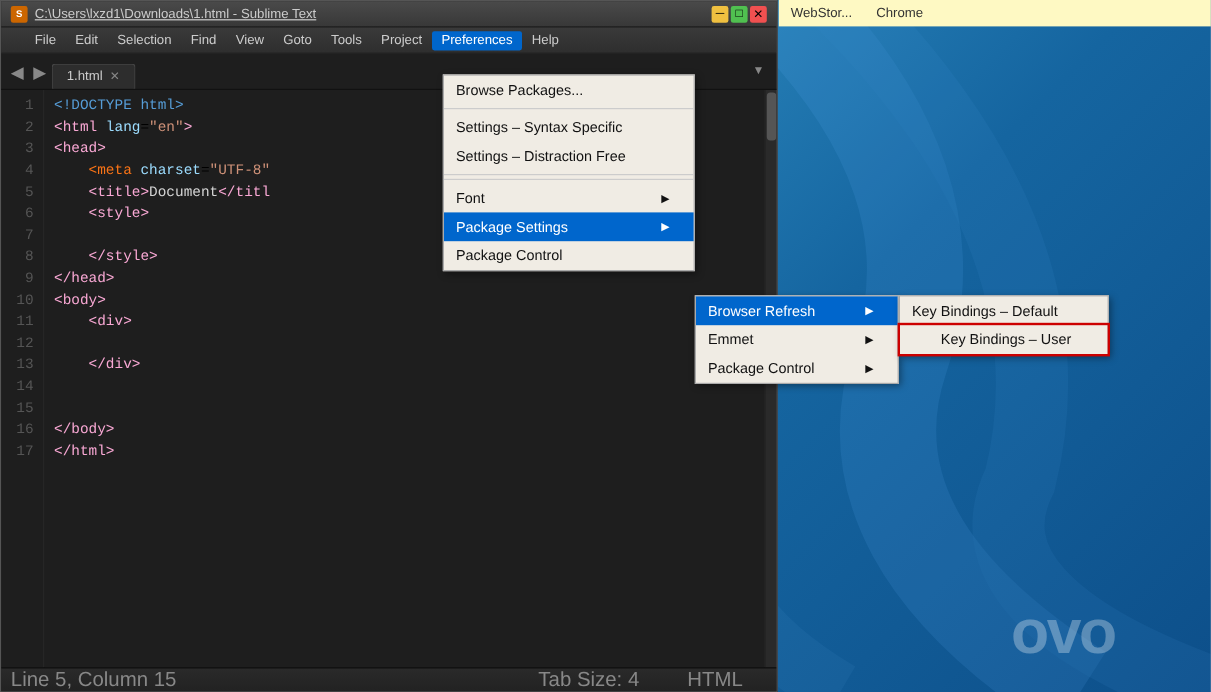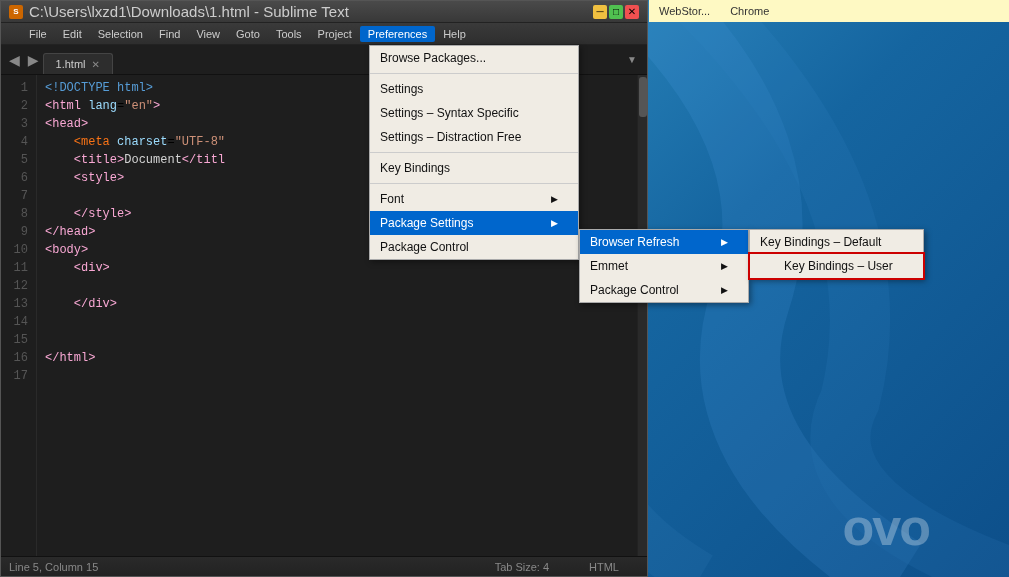--- a/index.html
+++ b/index.html
@@ -48,22 +48,23 @@
       padding: 0 8px;
       border-bottom: 1px solid #222;
       flex-shrink: 0;
     }
     .title-bar-icon {
       width: 14px; height: 14px;
       margin-right: 6px;
     }
     .title-bar-text {
       color: #ccc;
-      font-size: 15px;
+      font-size: 11px;
       flex: 1;
+      text-decoration: underline;
     }
     .title-bar-controls {
       display: flex;
       gap: 2px;
     }
     .tb-btn {
       width: 14px; height: 14px;
       border-radius: 2px;
       display: flex; align-items: center; justify-content: center;
       font-size: 10px;
@@ -195,33 +196,33 @@
       background: linear-gradient(to bottom, #2a2a2a, #222);
       height: 20px;
       display: flex;
       align-items: center;
       padding: 0 8px;
       border-top: 1px solid #111;
       flex-shrink: 0;
     }
     .status-text {
       color: #888;
-      font-size: 11px;
+      font-size: 17px;
       margin-right: 20px;
     }
     .status-right {
       margin-left: auto;
       display: flex;
       gap: 20px;
     }
 
     
     .dropdown-overlay {
       position: absolute;
-      top: 0; left: 0;
+      top: 17px; left: 0;
       width: 648px; height: 468px;
       z-index: 100;
       pointer-events: none;
     }
 
     
     .menu-dropdown {
       position: absolute;
       background: #f0ece4;
       border: 1px solid #aaa;
@@ -342,20 +343,21 @@
       <span class="code-line">    <span class="kw-tag">&lt;style&gt;</span></span>
       <span class="code-line"> </span>
       <span class="code-line">    <span class="kw-tag">&lt;/style&gt;</span></span>
       <span class="code-line"><span class="kw-tag">&lt;/head&gt;</span></span>
       <span class="code-line"><span class="kw-tag">&lt;body&gt;</span></span>
       <span class="code-line">    <span class="kw-tag">&lt;div&gt;</span></span>
       <span class="code-line"> </span>
       <span class="code-line">    <span class="kw-tag">&lt;/div&gt;</span></span>
       <span class="code-line"> </span>
       <span class="code-line"> </span>
+      <span class="code-line"><span class="kw-tag">&lt;/body&gt;</span></span>
       <span class="code-line"><span class="kw-tag">&lt;/html&gt;</span></span>
     </div>
     <div class="scrollbar">
       <div class="scrollbar-thumb"></div>
     </div>
   </div>
 
   <div class="status-bar">
     <span class="status-text">Line 5, Column 15</span>
     <div class="status-right">
@@ -365,32 +367,26 @@
   </div>
 
   <div class="dropdown-overlay">
 
     <div class="menu-dropdown" style="top: 44px; left: 368px; min-width: 210px;">
       <div class="menu-dropdown-item">
         <span>Browse Packages...</span>
       </div>
       <div class="menu-separator"></div>
       <div class="menu-dropdown-item">
-        <span>Settings</span>
-      </div>
-      <div class="menu-dropdown-item">
         <span>Settings – Syntax Specific</span>
       </div>
       <div class="menu-dropdown-item">
         <span>Settings – Distraction Free</span>
       </div>
       <div class="menu-separator"></div>
-      <div class="menu-dropdown-item">
-        <span>Key Bindings</span>
-      </div>
       <div class="menu-separator"></div>
       <div class="menu-dropdown-item has-sub">
         <span>Font</span>
       </div>
       <div class="menu-dropdown-item has-sub highlighted">
         <span>Package Settings</span>
       </div>
       <div class="menu-dropdown-item">
         <span>Package Control</span>
       </div>

